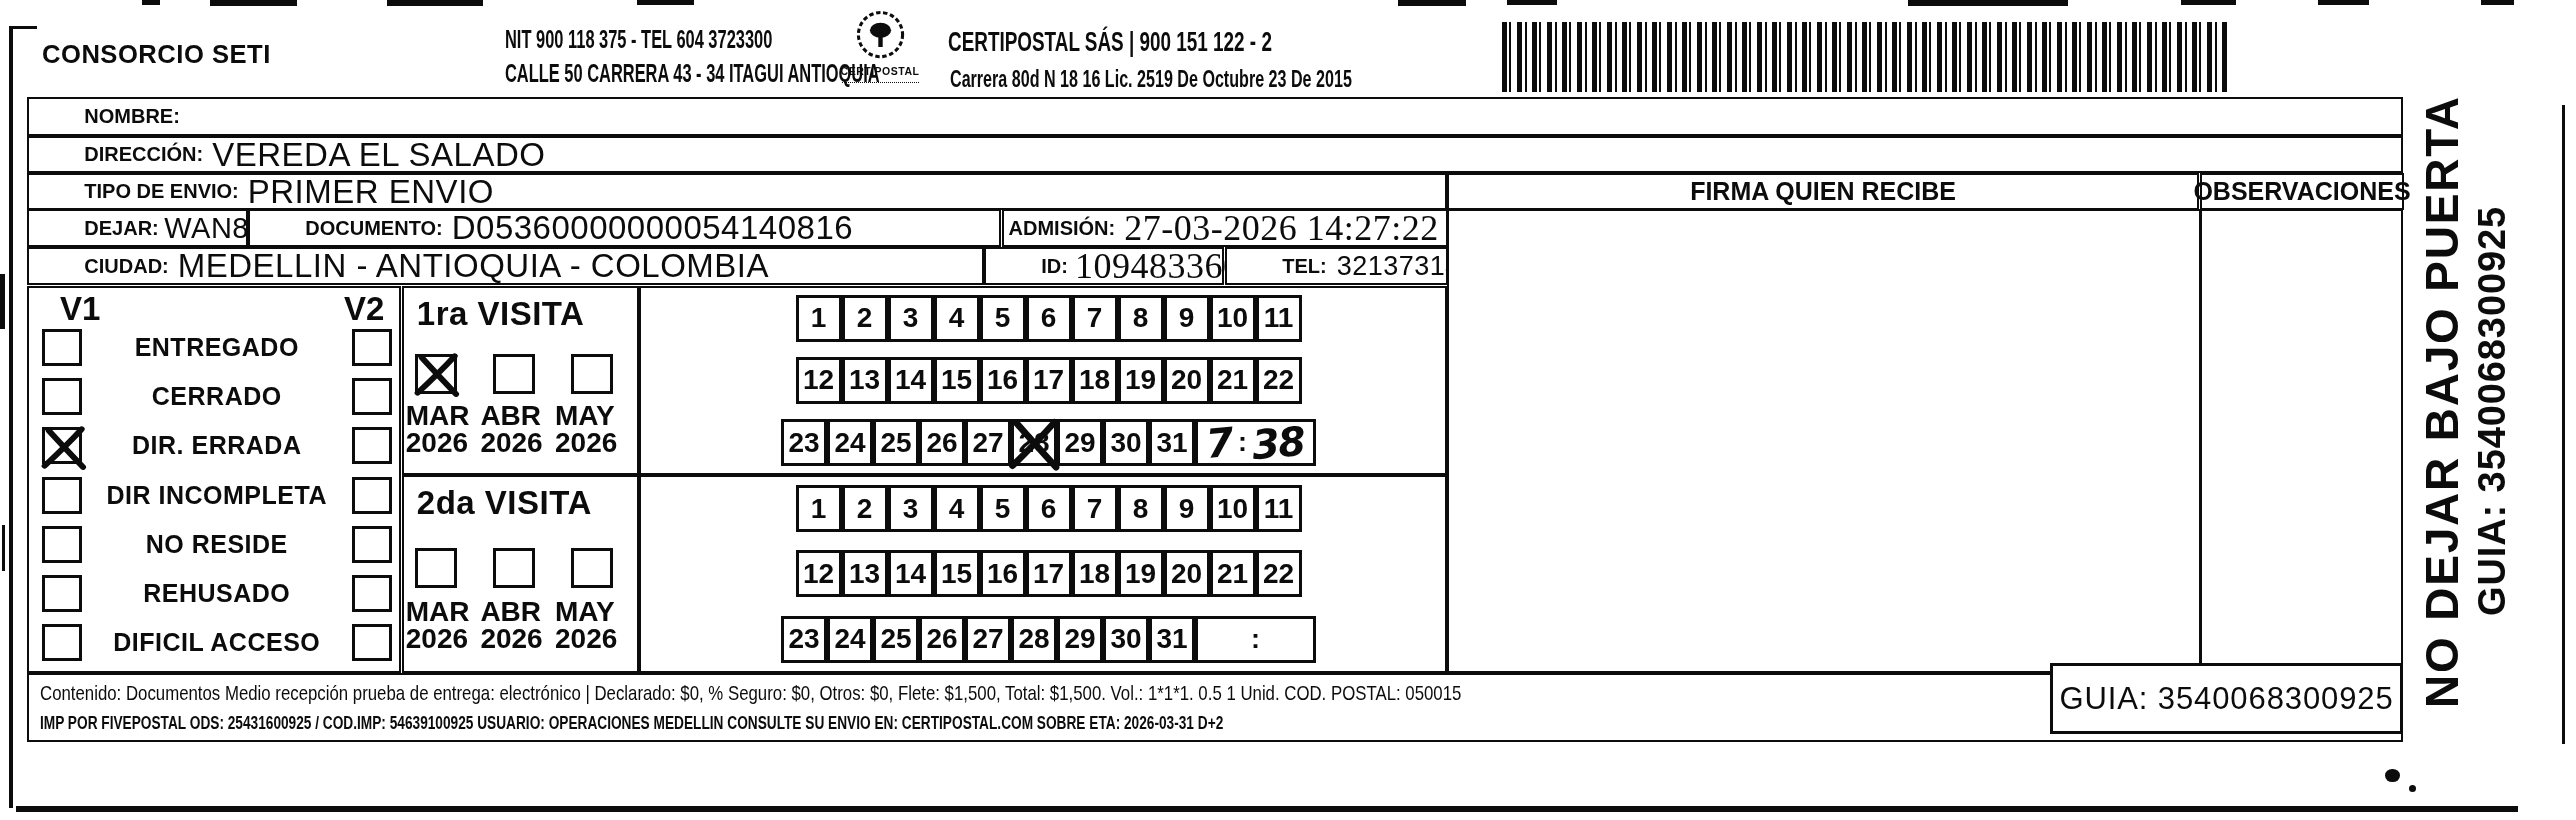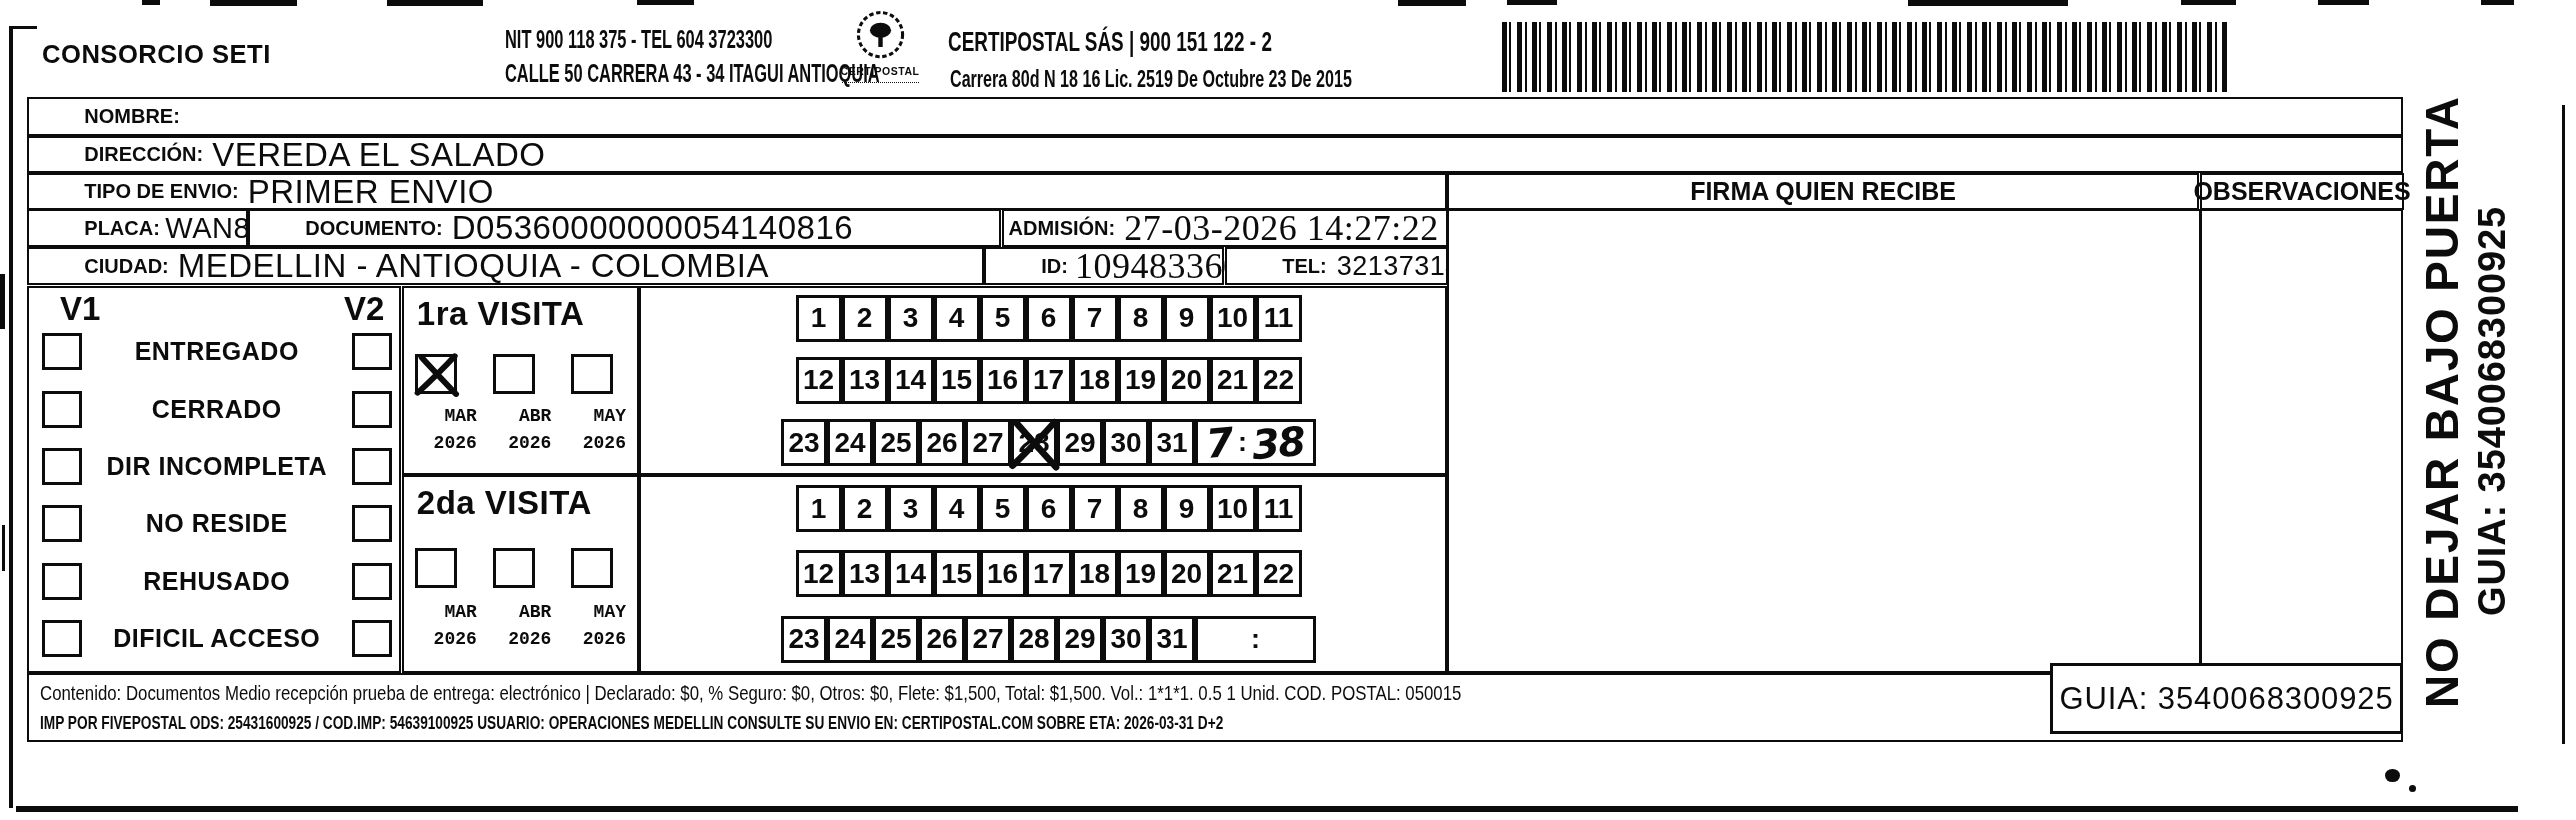--- a/index.html
+++ b/index.html
@@ -57,21 +57,21 @@
   .cb{position:relative;width:40px;height:37px;border:3.7px solid var(--ink);box-sizing:border-box;flex:none;background:var(--paper);}
 
   
   .visit-box{padding:0;}
   #visit1-box{left:402px;top:286px;width:237px;height:189px;}
   #visit2-box{left:402px;top:475px;width:237px;height:198px;}
   .visit-title{position:absolute;left:12.8px;top:7.3px;font-size:33px;font-weight:700;letter-spacing:0.5px;white-space:nowrap;}
   .month-boxes{position:absolute;left:11px;right:24px;top:66px;display:flex;justify-content:space-between;}
   .month-boxes .cb{width:42px;height:40px;}
   .month-labels{position:absolute;left:1.8px;right:11px;top:115px;display:flex;justify-content:space-between;}
-  .month-label{width:71px;text-align:right;font-size:18px;font-weight:700;white-space:pre-line;line-height:26.5px;font-family:Liberation Mono, monospace;}
+  .month-label{width:71px;text-align:left;font-size:28px;font-weight:700;white-space:pre-line;line-height:26.5px;}
   #visit2-box .month-boxes{top:71px;}
   #visit2-box .month-labels{top:122px;}
 
   
   #grid1{left:639px;top:286px;width:808px;height:189px;}
   #grid2{left:639px;top:475px;width:808px;height:198px;}
   .grid-box{display:flex;flex-direction:column;justify-content:space-around;padding:3.7px 18px 3.7px 29px;}
   .day-row{display:flex;justify-content:space-between;align-items:center;}
   .day{position:relative;width:46px;height:47px;border:3.7px solid var(--ink);box-sizing:border-box;
        display:flex;align-items:center;justify-content:center;font-size:28px;font-weight:700;background:var(--paper);}
@@ -159,21 +159,21 @@
     <span class="flabel">DIRECCIÓN:</span>
     <span class="fvalue v36">VEREDA EL SALADO</span>
   </div>
   <div class="cell firma-cell">
     <span>FIRMA QUIEN RECIBE</span>
   </div>
   <div class="cell obs-cell">
     <span>OBSERVACIONES</span>
   </div>
   <div class="cell placa-cell">
-    <span class="flabel">PLACA:</span>
+    <span class="flabel">DEJAR:</span>
     <span class="fvalue v32">WAN81H</span>
   </div>
   <div class="cell documento-cell">
     <span class="flabel">DOCUMENTO:</span>
     <span class="fvalue v36">D05360000000054140816</span>
   </div>
   <div class="cell admision-cell">
     <span class="flabel">ADMISIÓN:</span>
     <span class="fvalue v31">27-03-2026 14:27:22</span>
   </div>
@@ -195,20 +195,30 @@
     <div class="vcol-label vlab2">V2</div>
     <div class="status-rows" id="status-rows">
         <div class="status-row">
           <div class="cb"></div>
           <div class="status-label">ENTREGADO</div>
           <div class="cb"></div>
         </div>
         <div class="status-row">
           <div class="cb"></div>
           <div class="status-label">CERRADO</div>
+          <div class="cb"></div>
+        </div>
+        <div class="status-row">
+          <div class="cb">
+            <svg class="xm" viewBox="0 0 40 40" preserveAspectRatio="none">
+              <path d="M8 6 Q19 19 34 36"></path>
+              <path d="M33 5 Q21 19 5 35"></path>
+            </svg>
+          </div>
+          <div class="status-label">DIR. ERRADA</div>
           <div class="cb"></div>
         </div>
         <div class="status-row">
           <div class="cb"></div>
           <div class="status-label">DIR INCOMPLETA</div>
           <div class="cb"></div>
         </div>
         <div class="status-row">
           <div class="cb"></div>
           <div class="status-label">NO RESIDE</div>

